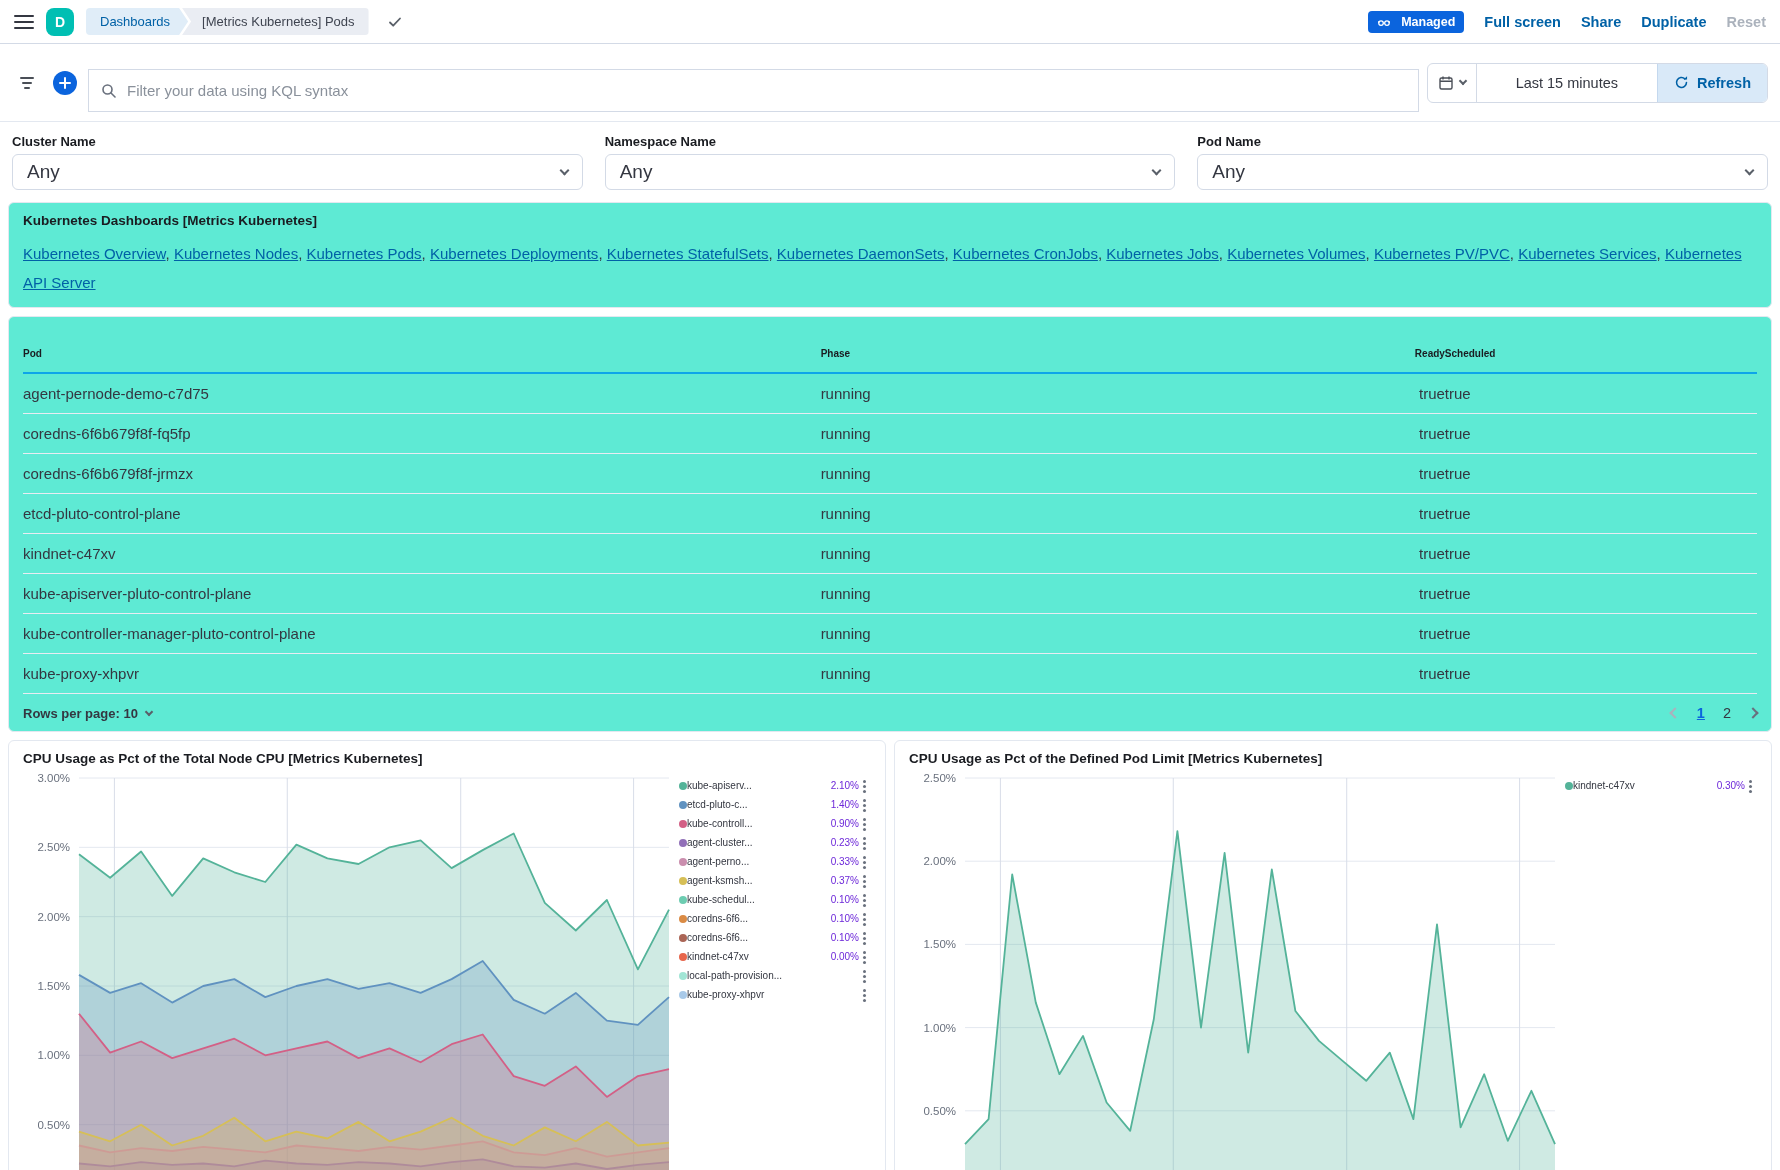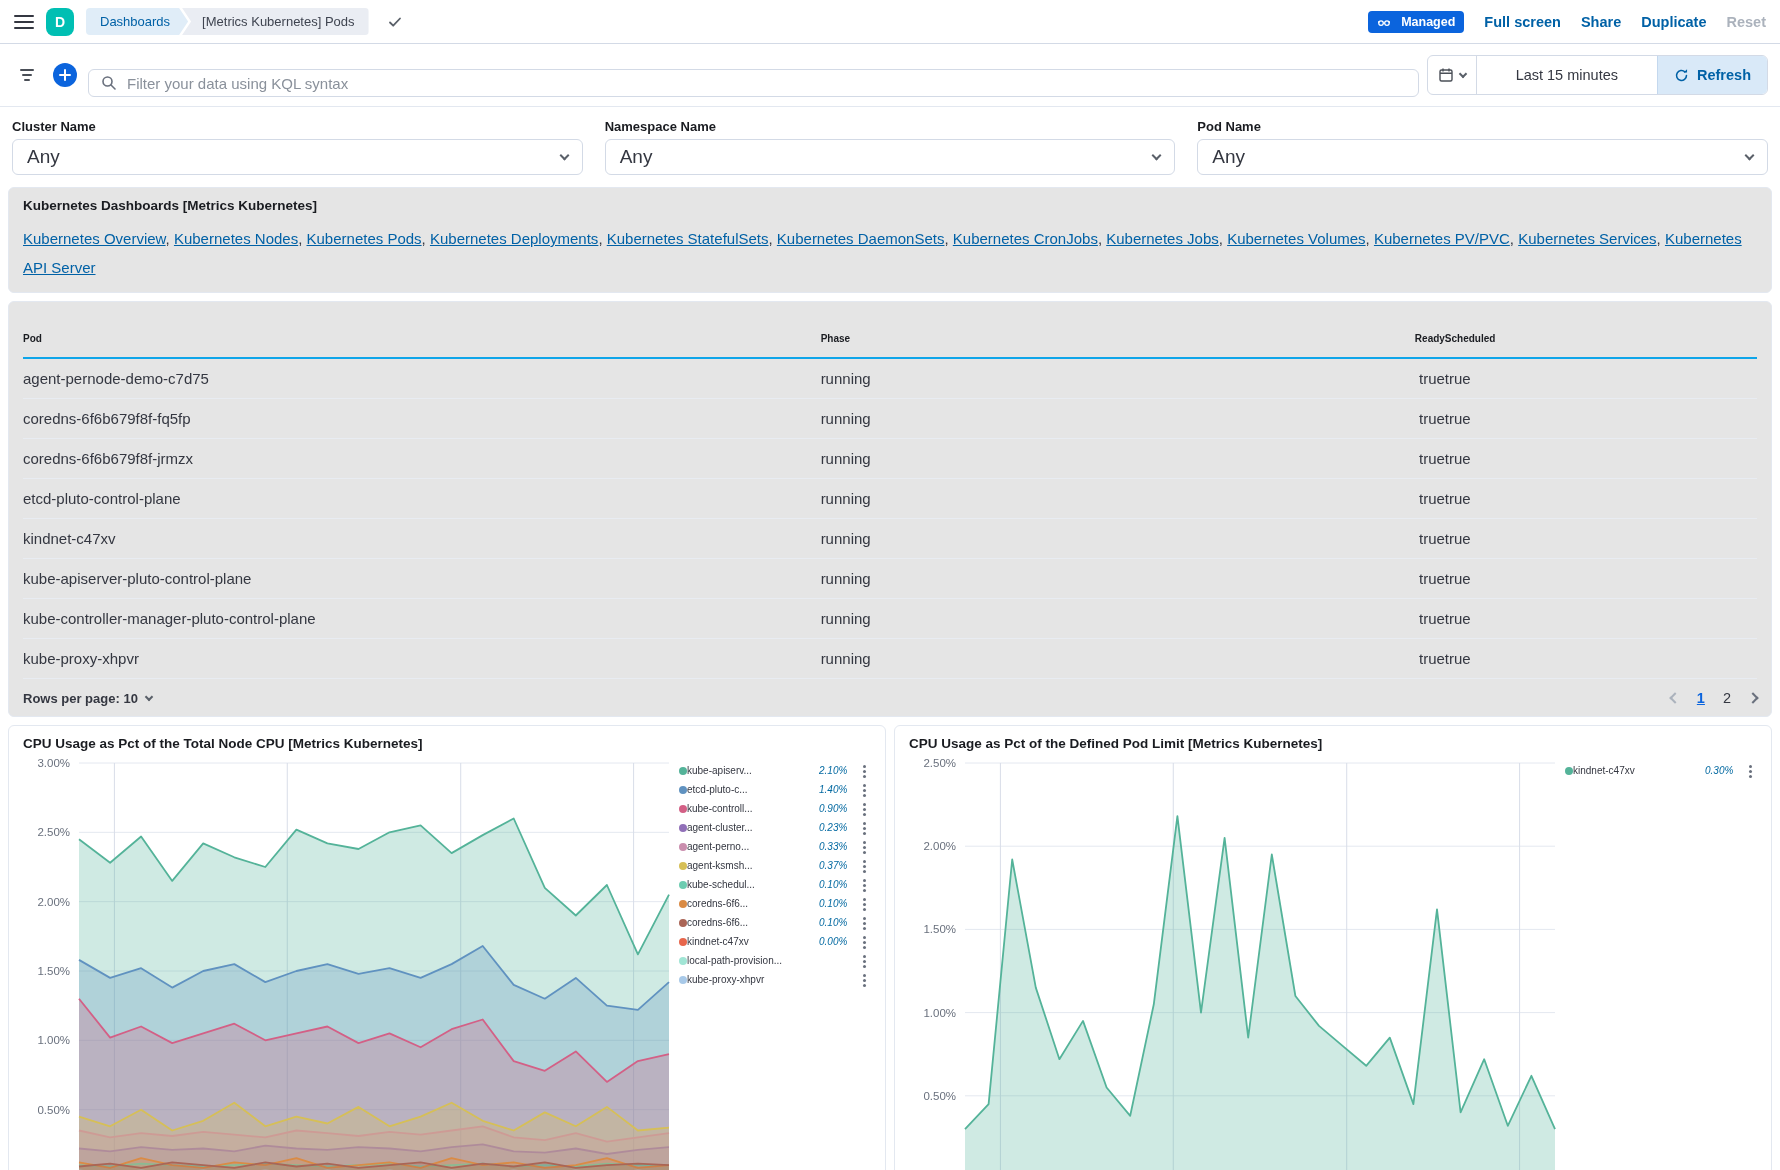--- a/index.html
+++ b/index.html
@@ -53,21 +53,21 @@
   .qb-iconbtn { width: 30px; height: 30px; display: flex; align-items: center; justify-content: center; cursor: pointer; border-radius: 6px; }
   .filter-icon { display: flex; flex-direction: column; gap: 3px; align-items: center; }
   .filter-icon i { display: block; height: 2px; background: #4A4F57; border-radius: 1px; }
   .filter-icon i:nth-child(1){ width: 14px; } .filter-icon i:nth-child(2){ width: 10px; } .filter-icon i:nth-child(3){ width: 6px; }
   .plus-circle { width: 24px; height: 24px; border-radius: 50%; background: #0B64DD; position: relative; }
   .plus-circle::before, .plus-circle::after { content:""; position:absolute; background:#fff; border-radius:1px; }
   .plus-circle::before { width: 12px; height: 2px; left: 6px; top: 11px; }
   .plus-circle::after { width: 2px; height: 12px; left: 11px; top: 6px; }
   .search-box {
     flex: 1; display: flex; align-items: center; gap: 10px;
-    height: 28px; border: 1px solid #D3DAE6; border-radius: 6px; padding: 0 12px; background: #fff; margin-top: 16px;
+    height: 43px; border: 1px solid #D3DAE6; border-radius: 0; padding: 0 12px; background: #fff; margin-top: 16px;
   }
   .search-box input { border: none; outline: none; flex: 1; font-size: 15px; color: #343741; font-family: inherit; background: transparent; }
   .search-box input::placeholder { color: #8A919B; }
   .time-group { display: flex; align-items: stretch; height: 40px; border: 1px solid #D3DAE6; border-radius: 6px; overflow: hidden; background: #fff; gap: 21px; }
   .tg-cal { display: flex; align-items: center; gap: 6px; padding: 0 10px; border-right: 1px solid #D3DAE6; cursor: pointer; }
   .tg-range { display: flex; align-items: center; padding: 0 18px; font-size: 14.5px; white-space: nowrap; cursor: pointer; }
   .refresh-btn {
     display: flex; align-items: center; gap: 8px; padding: 0 16px;
     background: #D9E9F8; color: #0061A6; font-weight: 600; font-size: 14.5px;
     border: none; border-left: 1px solid #C4D8EE; cursor: pointer; font-family: inherit;
@@ -78,21 +78,21 @@
   
   .controls { display: grid; grid-template-columns: 1fr 1fr 1fr; gap: 22px; padding: 12px 12px 12px; }
   .control-label { font-size: 13px; font-weight: 700; color: #1A1C21; margin-bottom: 5px; }
   .control-select {
     height: 36px; border: 1px solid #D3DAE6; border-radius: 6px; background: #fff;
     display: flex; align-items: center; justify-content: space-between; padding: 0 14px;
     font-size: 19px; color: #343741; cursor: pointer;
   }
 
   
-  .panel { border: 1px solid #E3E8F0; border-radius: 6px; background: #e5e5e5; margin: 0 8px 8px; padding: 10px 14px; }
+  .panel { border: 1px solid #E3E8F0; border-radius: 6px; background: #5eead4; margin: 0 8px 8px; padding: 10px 14px; }
   .panel-title { font-size: 13.5px; font-weight: 700; color: #1A1C21; }
   .links-wrap { margin-top: 12px; font-size: 15px; line-height: 1.9; color: #343741; }
   .dash-link { color: #0061A6; text-decoration: underline; }
 
   
   table { width: 100%; border-collapse: collapse; margin-top: 8px; }
   th { text-align: left; font-size: 10px; font-weight: 700; color: #1A1C21; padding: 13px 0; border-bottom: 2px solid #0ea5e9; }
   td { font-size: 15px; color: #343741; padding: 11px 0; border-bottom: 1px solid #E8ECF2; }
   .col-pod { width: 46%; }
   .col-phase { width: 20%; }
@@ -110,21 +110,21 @@
   
   .charts-row { display: grid; grid-template-columns: 1fr 1fr; gap: 8px; margin: 0 8px; }
   .chart-panel { border: 1px solid #E3E8F0; border-radius: 6px; background: #fff; padding: 10px 14px; }
   .chart-body { display: flex; margin-top: 2px; }
   .chart-svg-wrap { flex: 1; min-width: 0; }
   .chart-svg-wrap svg { display: block; }
   .legend { width: 192px; flex: none; padding-top: 10px; display: flex; flex-direction: column; gap: 4px; }
   .legend-item { display: flex; align-items: center; font-size: 10px; cursor: pointer; }
   .legend-dot { width: 8px; height: 8px; border-radius: 50%; flex: none; }
   .legend-name { flex: 1; white-space: nowrap; overflow: hidden; color: #343741; }
-  .legend-value { color: #0369a1; text-align: left; min-width: 40px; font-style: italic; }
+  .legend-value { color: #6d28d9; text-align: right; min-width: 40px; }
   .legend-menu { position: relative; width: 12px; height: 15px; flex: none; cursor: pointer; }
   .legend-menu::before {
     content: ""; position: absolute; left: 4px; top: 2px;
     width: 3px; height: 3px; border-radius: 50%; background: #69707D;
     box-shadow: 0 5px 0 #69707D, 0 10px 0 #69707D;
   }
 </style>
 </head>
 <body>
 

